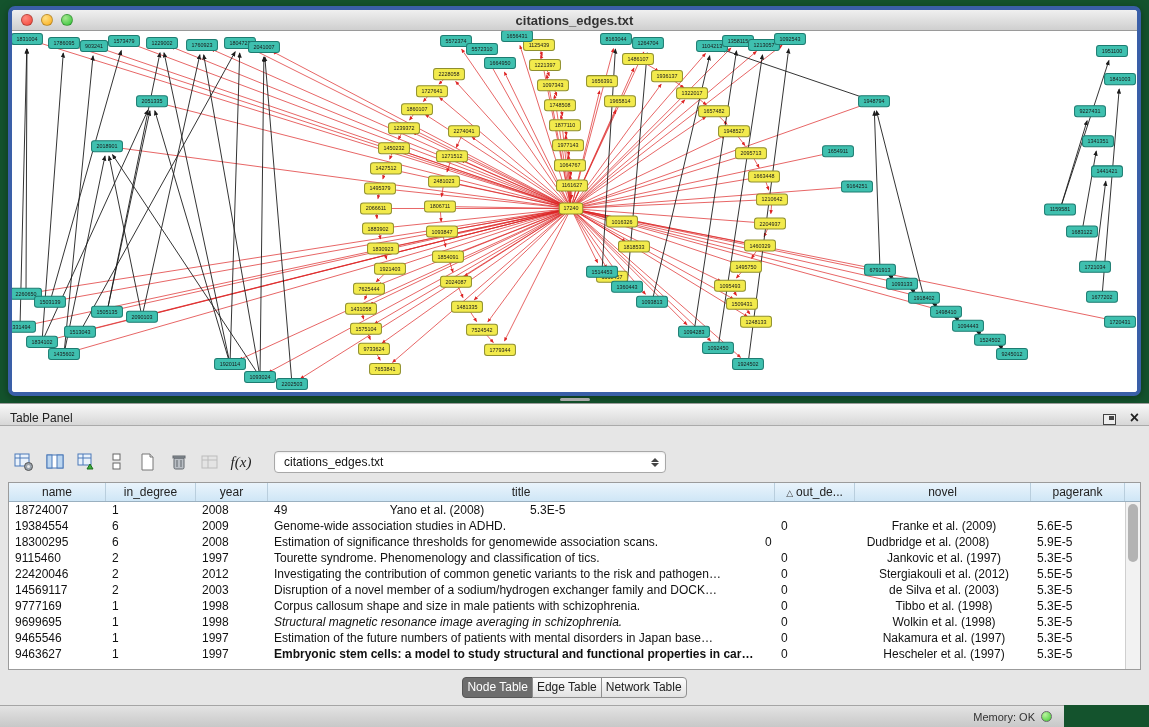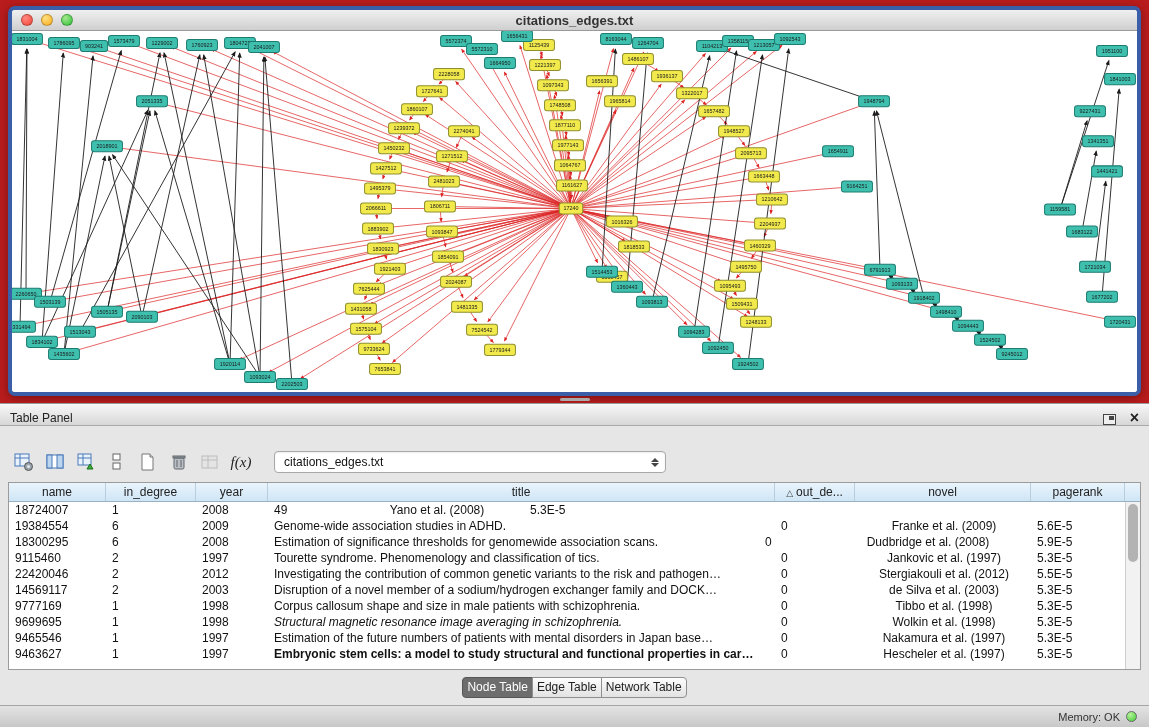--- a/index.html
+++ b/index.html
@@ -1,17 +1,17 @@
 <!DOCTYPE html>
 <html><head>
 <meta charset="utf-8">
 <style>
   * { margin:0; padding:0; box-sizing:border-box; }
   html,body { width:1149px; height:727px; font-family:"Liberation Sans", sans-serif; }
-  .desktop { position:relative; width:1149px; height:727px; background:#b91c1c; overflow:hidden; }
+  .desktop { position:relative; width:1149px; height:727px; background:#14532d; overflow:hidden; }
 
   
   .net-window { position:absolute; left:8px; top:6px; width:1133px; height:390px;
     border:4px solid #3a5fa8; border-radius:7px; background:#fff; box-shadow:0 2px 8px rgba(0,0,0,.35); overflow:hidden; }
   .titlebar { height:21px; background:linear-gradient(#f0f0f0,#cfcfcf); border-bottom:1px solid #9a9a9a;
     display:flex; align-items:center; position:relative; }
   .lights { display:flex; gap:8px; margin-left:9px; }
   .light { width:12px; height:12px; border-radius:50%; border:1px solid rgba(0,0,0,.25); cursor:pointer; }
   .light.red{ background:radial-gradient(circle at 35% 30%, #ff8a80, #f44336); }
   .light.yellow{ background:radial-gradient(circle at 35% 30%, #ffe082, #fbab18); }
@@ -61,21 +61,21 @@
   .vthumb { position:absolute; left:2px; top:2px; width:10px; height:58px; border-radius:6px; background:#b3b3b3; cursor:pointer; }
 
   .tabs { display:flex; justify-content:center; margin-top:7px; }
   .tab { font-size:12px; color:#222; padding:2px 4px 3px; border:1px solid #8f8f8f; background:linear-gradient(#fdfdfd,#e2e2e2);
     margin-left:-1px; cursor:pointer; }
   .tab:first-child { border-radius:4px 0 0 4px; margin-left:0; }
   .tab:last-child { border-radius:0 4px 4px 0; }
   .tab.active { background:#6d6d6d; color:#fff; border-color:#565656; }
 
   
-  .statusbar { position:absolute; left:0; bottom:0; width:1149px; height:22px; background:linear-gradient(#e3e3e3,#c8c8c8);
+  .statusbar { position:absolute; left:0; bottom:0; width:1064px; height:22px; background:linear-gradient(#e3e3e3,#c8c8c8);
     border-top:1px solid #a5a5a5; display:flex; align-items:center; justify-content:flex-end; padding:0 12px; gap:6px; }
   .mem-label { font-size:11px; color:#333; }
   .mem-dot { width:11px; height:11px; border-radius:50%; background:radial-gradient(circle at 35% 30%, #baf3a0, #3ecb2e); border:1px solid #6a6a6a; cursor:pointer; }
 </style>
 </head>
 <body>
 
 <div class="desktop">
 
   <div class="net-window">

